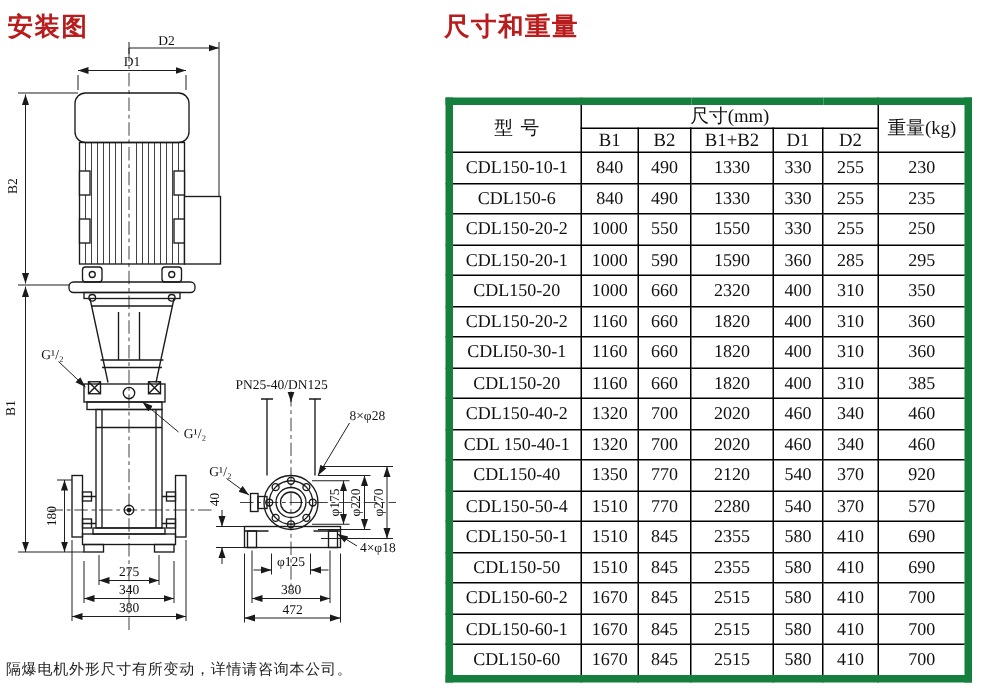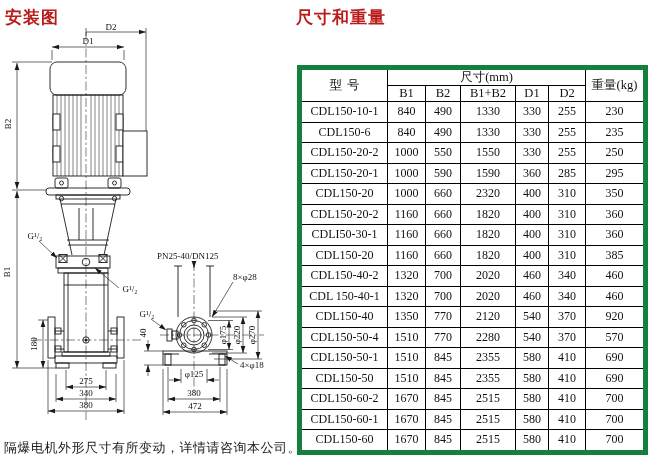--- a/index.html
+++ b/index.html
@@ -23,21 +23,21 @@
     margin-top:24px;
   }
   #spec-table th,#spec-table td{
     border:1px solid #000;text-align:center;vertical-align:middle;
     padding:0;font-weight:normal;color:#111;overflow:hidden;white-space:nowrap;
   }
   #spec-table thead th{font-size:12.5px;height:15px;line-height:15px;}
   #spec-table tbody td{font-size:12px;height:19.5px;line-height:19.5px;}
   .spaced{letter-spacing:5px;text-indent:5px;}
   #footnote{
-    position:absolute;left:4px;top:439px;font-size:13px;color:#222;
+    position:absolute;left:4px;top:439px;font-size:10px;color:#222;
     letter-spacing:0.5px;white-space:nowrap;text-align:center;
   }
   .c-model{width:88px;} .c-b1{width:38px;} .c-b2{width:35px;}
   .c-b1b2{width:55px;} .c-d1{width:33px;} .c-d2{width:37px;} .c-w{width:60px;}
 </style>
 </head>
 <body>
 
 <div class="title" id="left-title">安装图</div>
 <div class="title" id="right-title">尺寸和重量</div>

